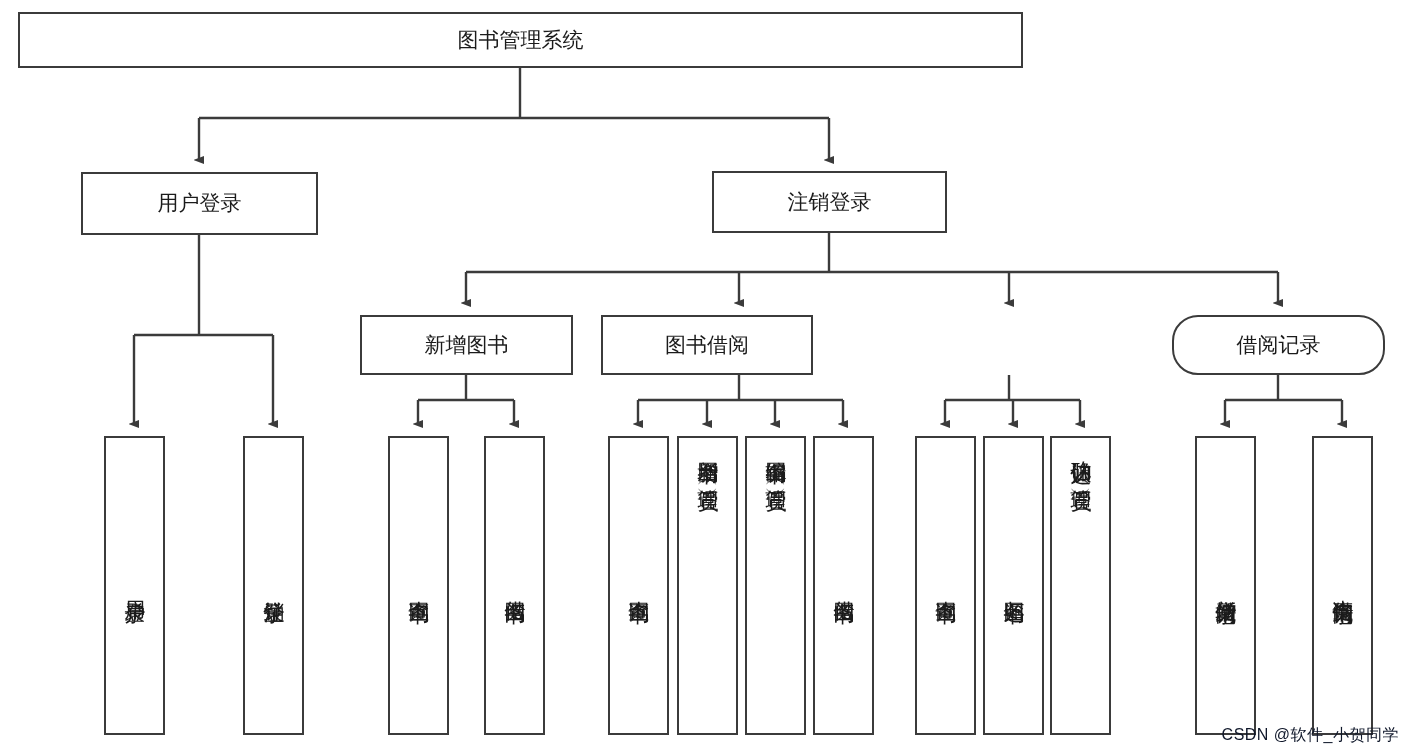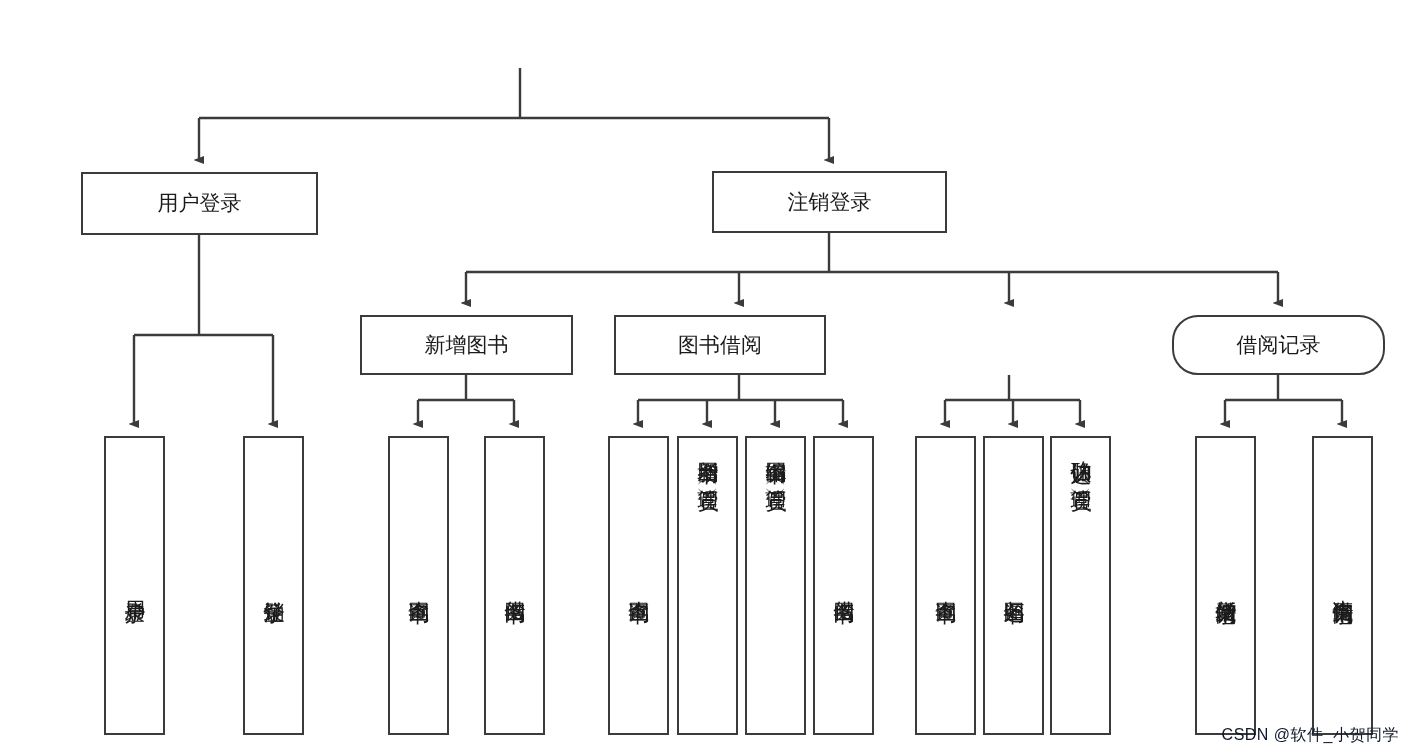--- a/index.html
+++ b/index.html
@@ -91,32 +91,35 @@
       <path d="M1013,400 L1013,424" marker-end="url(#arrow)"></path>
       <path d="M1080,400 L1080,424" marker-end="url(#arrow)"></path>
 
       <path d="M1278,375 L1278,400"></path>
       <path d="M1225,400 L1342,400"></path>
       <path d="M1225,400 L1225,424" marker-end="url(#arrow)"></path>
       <path d="M1342,400 L1342,424" marker-end="url(#arrow)"></path>
     </g>
   </svg>
 
+  <div class="node horiz" style="left:18px;top:12px;width:1005px;height:56px;">
+    <span class="lbl">图书管理系统</span>
+  </div>
 
   <div class="node horiz" style="left:81px;top:172px;width:237px;height:63px;">
     <span class="lbl">用户登录</span>
   </div>
   <div class="node horiz" style="left:712px;top:171px;width:235px;height:62px;">
     <span class="lbl">注销登录</span>
   </div>
 
   <div class="node horiz" style="left:360px;top:315px;width:213px;height:60px;">
     <span class="lbl">新增图书</span>
   </div>
-  <div class="node horiz" style="left:614px;top:315px;width:212px;height:60px;">
+  <div class="node horiz" style="left:601px;top:315px;width:212px;height:60px;">
     <span class="lbl">图书借阅</span>
   </div>
   <div class="node horiz" style="left:1172px;top:315px;width:213px;height:60px;border-radius:26px;">
     <span class="lbl">借阅记录</span>
   </div>
 
   <div class="node vert mid" style="left:104px;top:436px;width:61px;height:299px;">
     <span class="lbl">用户登录</span>
   </div>
   <div class="node vert mid" style="left:243px;top:436px;width:61px;height:299px;">

